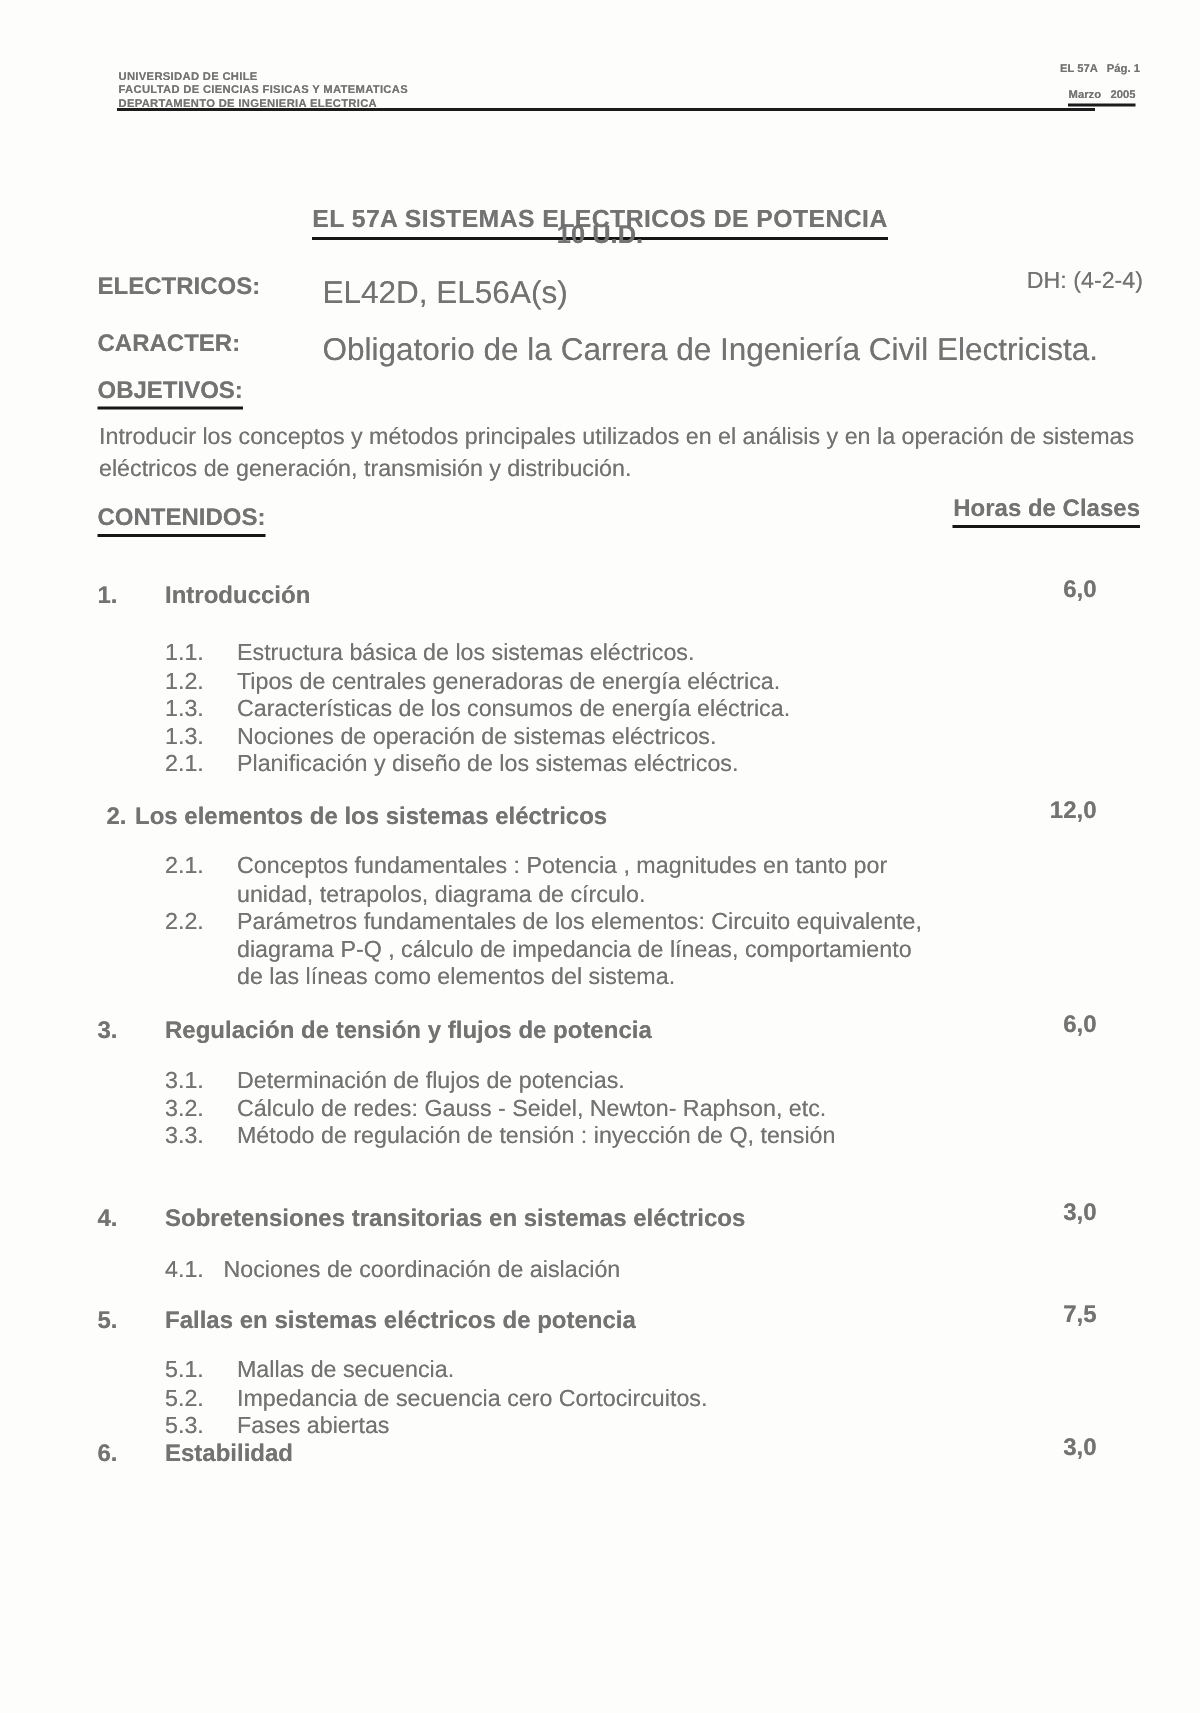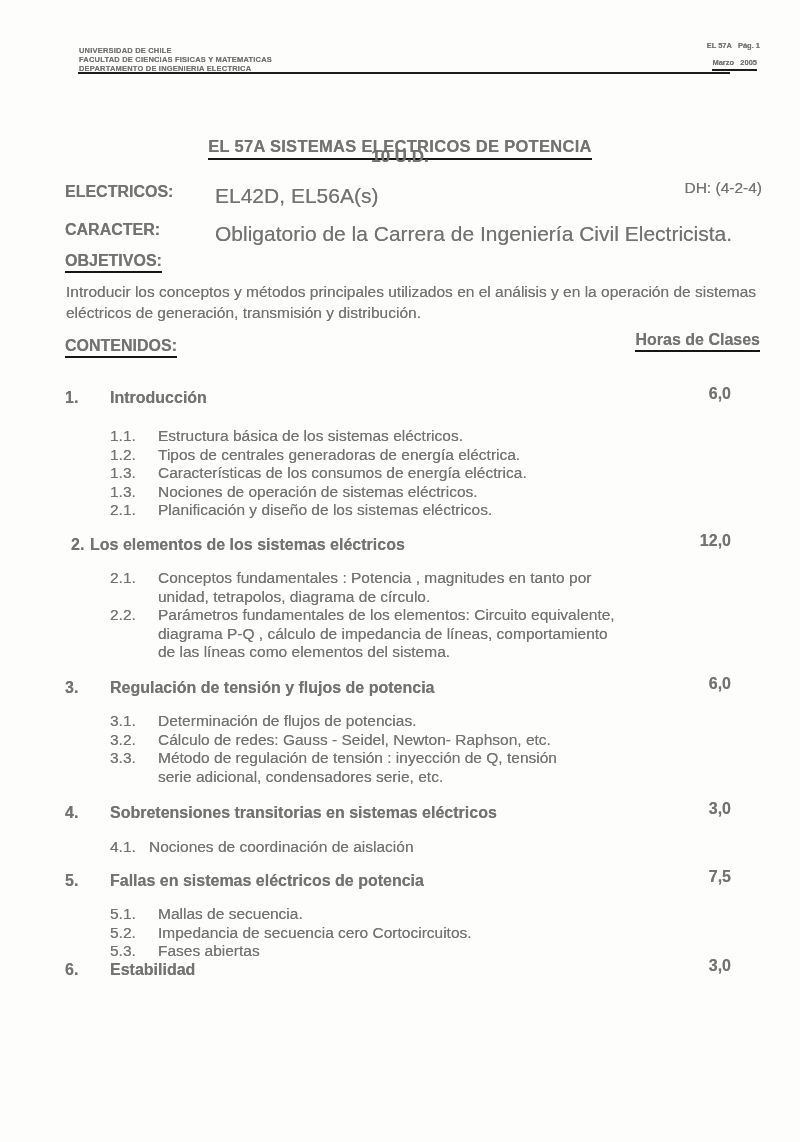--- a/index.html
+++ b/index.html
@@ -171,21 +171,20 @@
     <div class="item">
       <span>3.2.</span>
       <span>
           <span class="l">Cálculo de redes: Gauss - Seidel, Newton- Raphson, etc.</span>
         </span>
     </div>
     <div class="item">
       <span>3.3.</span>
       <span>
         <span class="l">Método de regulación de tensión : inyección de Q, tensión</span>
-        <span class="l">serie adicional, condensadores serie, etc.</span>
       </span>
     </div>
   </div>
 
   <div class="abs head" id="s4-head">
     <span class="num">4.</span>
     <span class="title">Sobretensiones transitorias en sistemas eléctricos</span>
     <span class="hours">3,0</span>
   </div>
   <div class="abs items" id="s4-items">

